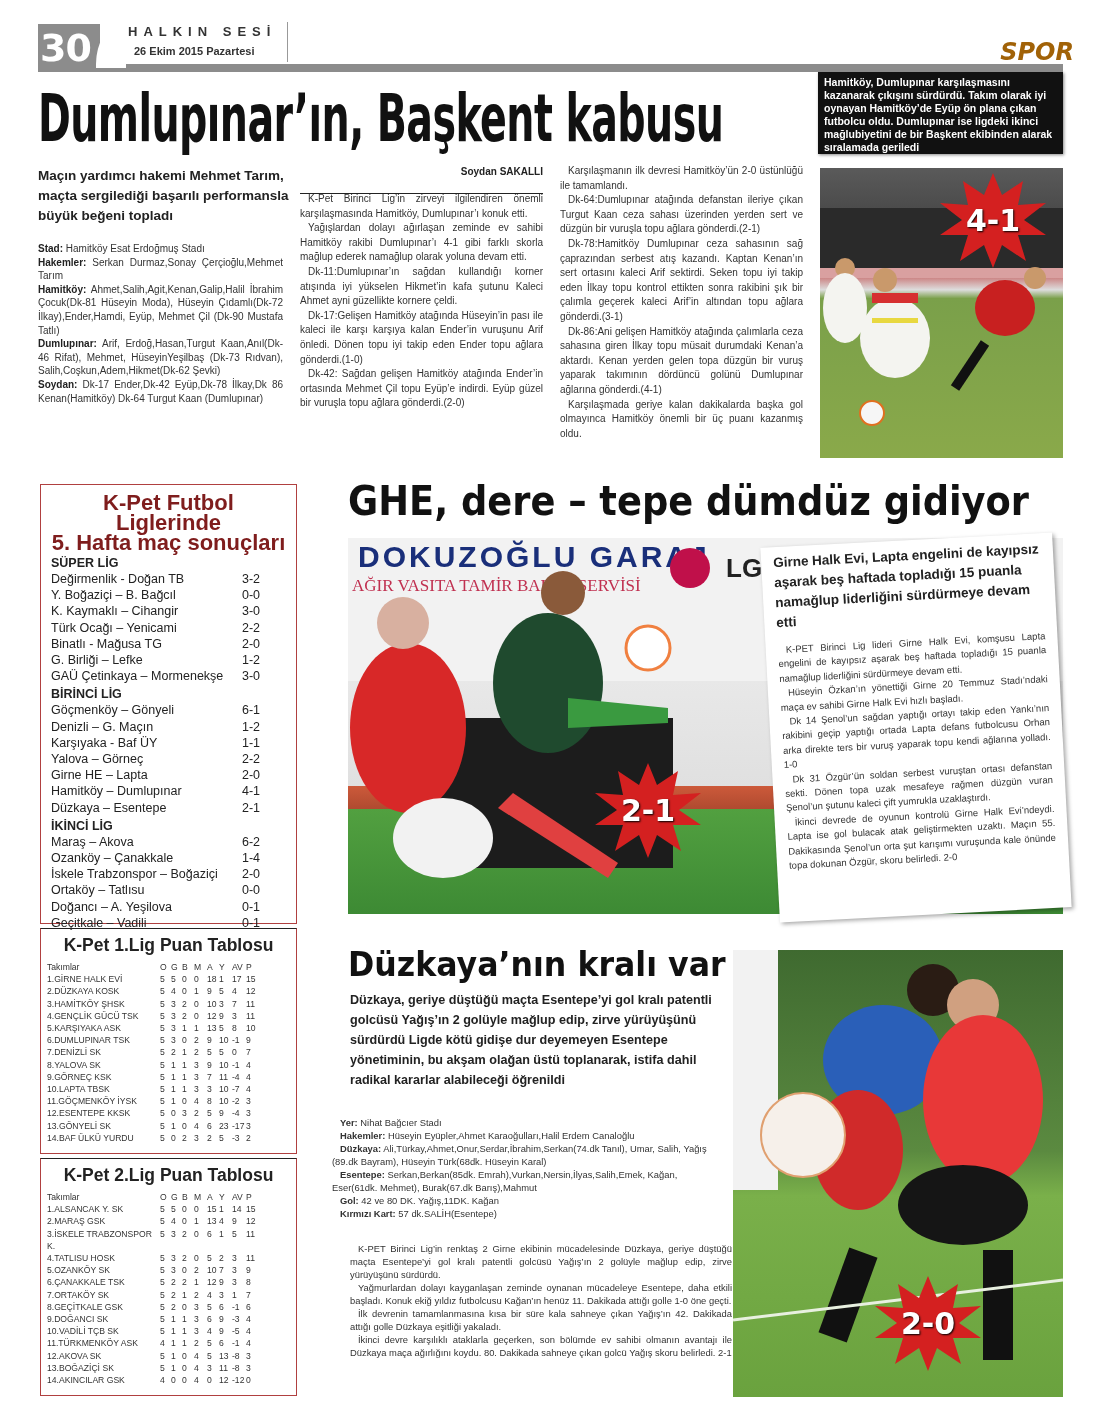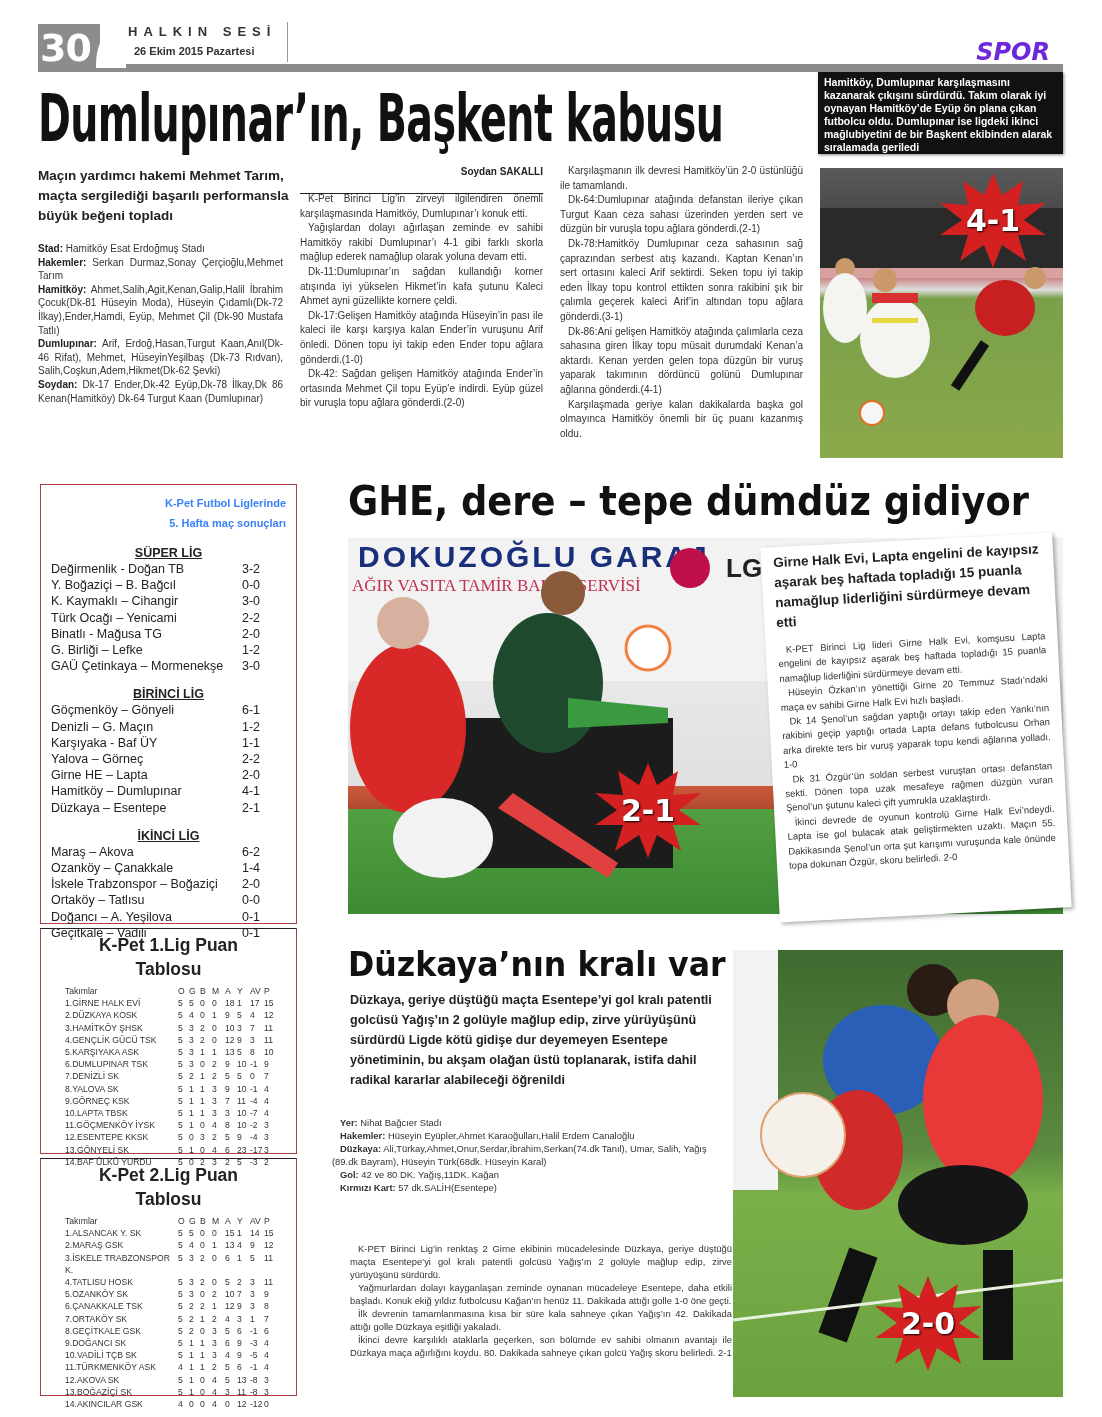--- a/index.html
+++ b/index.html
@@ -5,42 +5,42 @@
 *{box-sizing:border-box;margin:0;padding:0}
 body{width:1102px;height:1417px;background:#fff;position:relative;font-family:"Liberation Sans","DejaVu Sans",sans-serif;color:#222;overflow:hidden}
 .abs{position:absolute}
 
 .topbar{left:38px;top:64px;width:1025px;height:8px;background:#8c8c8c}
 .pagenum{left:38px;top:24px;width:62px;height:48px;background:#8c8c8c;color:#fff;font-weight:bold;font-size:38px;line-height:48px;padding-left:2px;letter-spacing:-1px;font-family:"DejaVu Sans",sans-serif}
 .pagecurve{left:96px;top:24px;width:30px;height:44px;background:#fff;border-top-left-radius:26px 40px}
 .brand{left:128px;top:24px;font-size:13px;font-weight:bold;letter-spacing:6px;color:#333}
 .date{left:134px;top:45px;font-size:11px;font-weight:bold;color:#333}
 .hdiv{left:287px;top:22px;width:1px;height:40px;background:#999}
-.spor{right:52px;top:38px;font-size:24px;font-weight:900;font-style:italic;color:#6d28d9;font-family:"DejaVu Sans",sans-serif}
+.spor{right:28px;top:38px;font-size:24px;font-weight:900;font-style:italic;color:#a16207;font-family:"DejaVu Sans",sans-serif}
 .h1{left:38px;top:80px;font-size:66px;font-weight:bold;font-family:"DejaVu Sans",sans-serif;transform:scaleX(0.60);transform-origin:left top;white-space:nowrap;letter-spacing:-1px;color:#111}
 .blackbox{left:818px;top:72px;width:245px;height:82px;background:#111;color:#fff;font-size:10.5px;font-weight:bold;line-height:13px;padding:4px 6px;box-shadow:1px 1px 3px #888}
 
 .sub1{left:38px;top:166px;width:255px;font-size:13.5px;font-weight:bold;line-height:20px;color:#222}
 .info1{left:38px;top:242px;width:245px;font-size:10px;line-height:13.6px;text-align:justify;color:#333}
 .info1 b{color:#222}
 .author{left:300px;top:166px;width:243px;text-align:right;font-size:10px;font-weight:bold;padding-bottom:16px;border-bottom:1px solid #222}
 .col{font-size:10px;line-height:14.6px;text-align:justify;color:#333}
 .col p{text-indent:8px}
 .colA{left:300px;top:192px;width:243px}
 .colB{left:560px;top:164px;width:243px}
 .photo{overflow:hidden}
 .star{display:flex;align-items:center;justify-content:center}
 .star span{color:#fff;font-weight:bold;font-family:"DejaVu Sans",sans-serif;position:relative;text-shadow:1px 1px 2px #000}
 
 .resbox{left:40px;top:484px;width:257px;height:440px;border:1px solid #b04040;padding:8px 10px}
-.restitle{text-align:right;font-weight:bold;font-size:11px;line-height:20px;color:#3b82f6}
-.league{text-align:center;font-weight:bold;font-size:12.5px;text-decoration:underline;margin-top:12px;line-height:16px}
+.restitle{text-align:center;font-weight:bold;font-size:22px;line-height:20px;color:#7f1d1d}
+.league{font-weight:bold;font-size:12.5px;margin-top:2px;line-height:16px}
 .mrow{display:flex;justify-content:space-between;font-size:12.5px;line-height:16.2px;padding-right:4px}
 .mrow .sc{width:40px}
-.tbox{left:40px;width:257px;border:1px solid #b04040;border-top:1px solid #222;padding:4px 24px}
+.tbox{left:40px;width:257px;border:1px solid #b04040;border-top:1px solid #222;padding:4px 6px}
 .ttitle{text-align:center;font-weight:bold;font-size:17.5px;line-height:24px;margin-bottom:4px}
 .trow{display:grid;grid-template-columns:113px 11px 11px 12px 13px 12px 13px 14px 14px;font-size:8.6px;line-height:12.2px;color:#333}
 
 .h2{left:348px;top:478px;font-size:40px;font-weight:bold;font-family:"DejaVu Sans",sans-serif;transform:scaleX(0.92);transform-origin:left top;white-space:nowrap;color:#111}
 .note{left:770px;top:540px;width:292px;height:375px;background:#fff;transform:rotate(-3deg);box-shadow:2px 2px 4px rgba(0,0,0,.35);padding:6px 12px}
 .note .nh{font-size:13.5px;font-weight:bold;line-height:20px;color:#222}
 .note .nb{font-size:9.5px;line-height:14.4px;color:#333;text-align:justify;margin-top:10px}
 .note .nb p{text-indent:8px}
 
 .h3{left:348px;top:944px;font-size:34px;font-weight:bold;font-family:"DejaVu Sans",sans-serif;white-space:nowrap;color:#111;transform:scaleX(0.93);transform-origin:left top}
@@ -579,20 +579,21 @@
       <p>İkinci devrede de oyunun kontrolü Girne Halk Evi’ndeydi. Lapta ise gol bulacak atak geliştirmekten uzaktı. Maçın 55. Dakikasında Şenol’un orta şut karışımı vuruşunda kale önünde topa dokunan Özgür, skoru belirledi. 2-0</p>
   </div>
 </div>
 
 <div class="abs h3">Düzkaya’nın kralı var</div>
 <div class="abs sub3">Düzkaya, geriye düştüğü maçta Esentepe’yi gol kralı patentli golcüsü Yağış’ın 2 golüyle mağlup edip, zirve yürüyüşünü sürdürdü  Ligde kötü gidişe dur deyemeyen Esentepe yönetiminin, bu akşam olağan üstü toplanarak, istifa dahil radikal kararlar alabileceği öğrenildi</div>
 <div class="abs info3">
   <p><b>Yer:</b> <span>Nihat Bağcıer Stadı</span></p>
   <p><b>Hakemler:</b> <span>Hüseyin Eyüpler,Ahmet Karaoğulları,Halil Erdem Canaloğlu</span></p>
   <p><b>Düzkaya:</b> <span>Ali,Türkay,Ahmet,Onur,Serdar,İbrahim,Serkan(74.dk Tanıl), Umar, Salih, Yağış (89.dk Bayram), Hüseyin Türk(68dk. Hüseyin Karal)</span></p>
+  <p><b>Esentepe:</b> <span>Serkan,Berkan(85dk. Emrah),Vurkan,Nersin,İlyas,Salih,Emek, Kağan, Eser(61dk. Mehmet), Burak(67.dk Barış),Mahmut</span></p>
   <p><b>Gol:</b> <span>42 ve 80 DK. Yağış,11DK. Kağan</span></p>
   <p><b>Kırmızı Kart:</b> <span>57 dk.SALİH(Esentepe)</span></p>
 </div>
 <div class="abs body3">
   <p>K-PET Birinci Lig’in renktaş 2 Girne ekibinin mücadelesinde Düzkaya, geriye düştüğü maçta Esentepe’yi gol kralı patentli golcüsü Yağış’ın 2 golüyle mağlup edip, zirve yürüyüşünü sürdürdü.</p>
     <p>Yağmurlardan dolayı kayganlaşan zeminde oynanan mücadeleye Esentepe, daha etkili başladı. Konuk ekiğ yıldız futbolcusu Kağan’ın henüz 11. Dakikada attığı golle 1-0 öne geçti.</p>
     <p>İlk devrenin tamamlanmasına kısa bir süre kala sahneye çıkan Yağış’ın 42. Dakikada attığı golle Düzkaya eşitliği yakaladı.</p>
     <p>İkinci devre karşılıklı ataklarla geçerken, son bölümde ev sahibi olmanın avantajı ile Düzkaya maça ağırlığını koydu. 80. Dakikada sahneye çıkan golcü Yağış skoru belirledi. 2-1</p>
 </div>
 <div class="abs photo" style="left:733px;top:950px;width:330px;height:447px;background:linear-gradient(#3f6a30 0%,#5b8a40 45%,#7ab04a 55%,#6aa23e 100%)">

